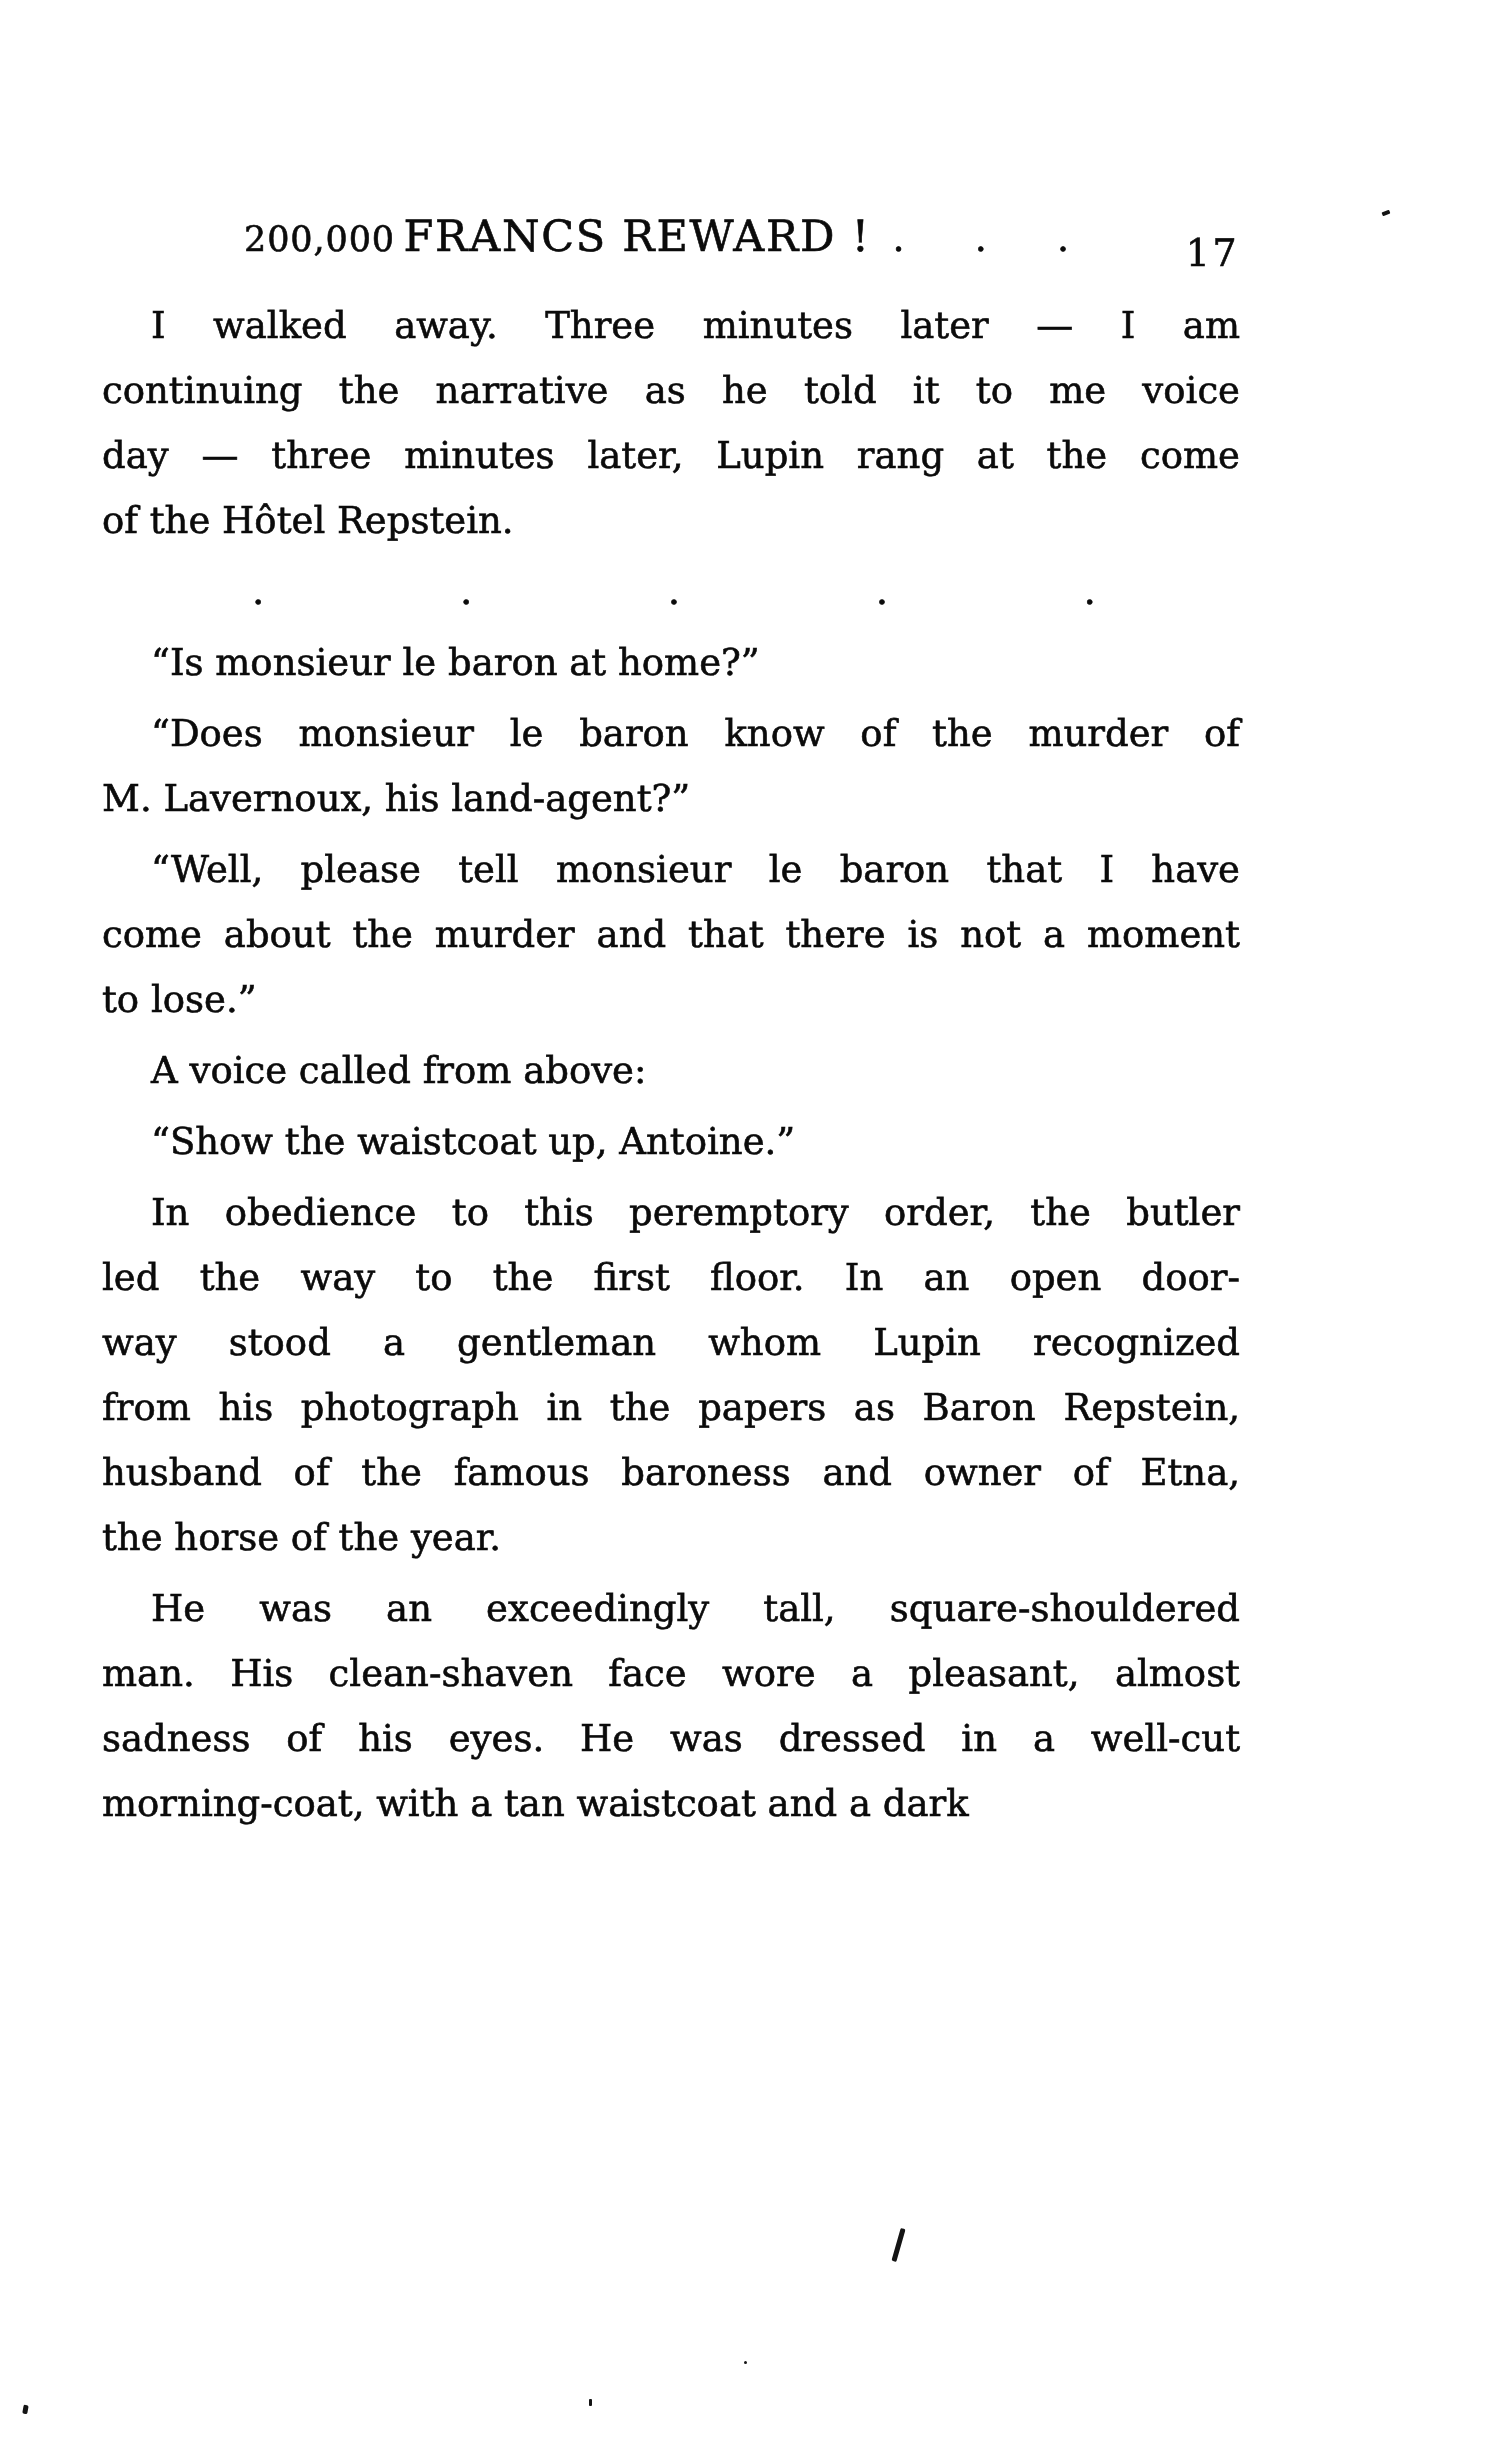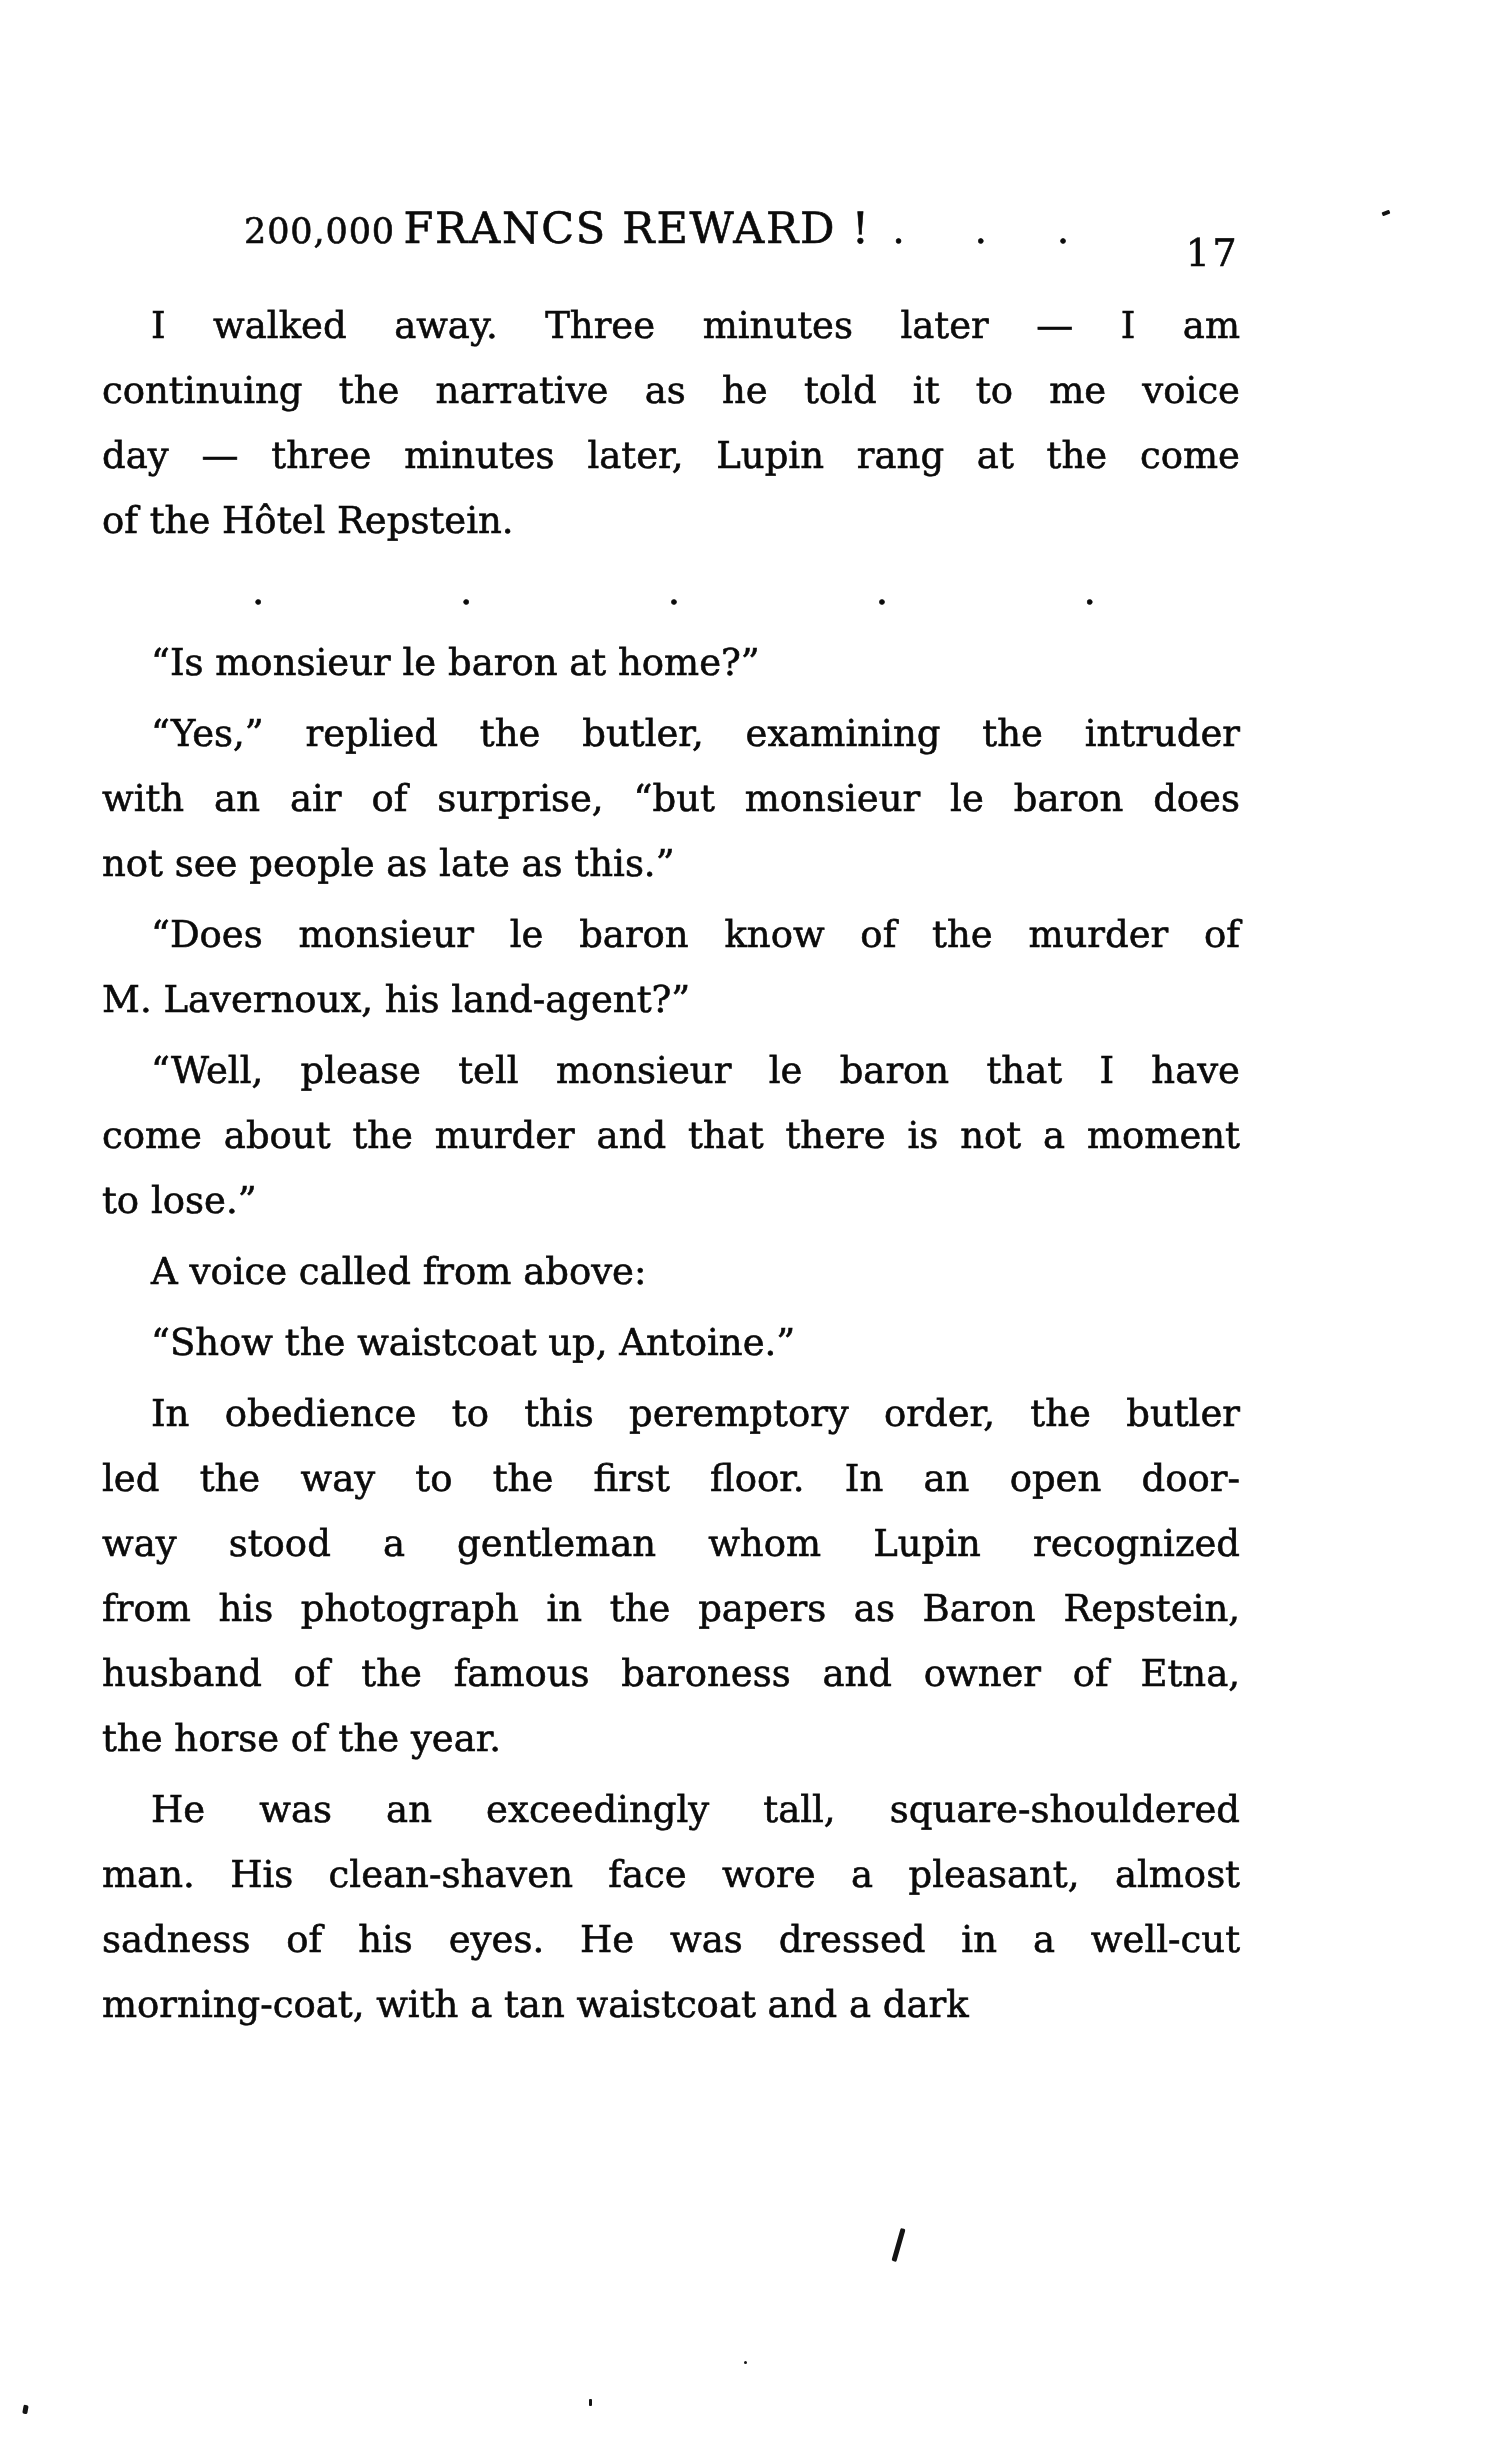--- a/index.html
+++ b/index.html
@@ -34,21 +34,21 @@
     width: 1150px;
     height: 60px;
   }
   .head-title {
     position: absolute;
     left: 0;
     right: 0;
     text-align: center;
     white-space: nowrap;
     font-size: 43px;
-    line-height: 44px;
+    line-height: 60px;
     letter-spacing: 1.7px;
   }
   .head-num {
     font-size: 35px;
     letter-spacing: 0.9px;
   }
   .head-main {
     margin-left: 8.5px;
   }
   .head-dots {
@@ -174,25 +174,20 @@
         <span>.</span>
         <span>.</span>
         <span>.</span>
         <span>.</span>
         <span>.</span>
       </div>
       <p class="para indent">
         <span class="line first last">“Is monsieur le baron at home?”</span>
       </p>
       <p class="para indent">
-        <span class="line first">“Yes,” replied the butler, examining the intruder</span>
-        <span class="line">with an air of surprise, “but monsieur le baron does</span>
-        <span class="line last">not see people as late as this.”</span>
-      </p>
-      <p class="para indent">
         <span class="line first">“Does monsieur le baron know of the murder of</span>
         <span class="line last">M. Lavernoux, his land-agent?”</span>
       </p>
       <p class="para indent">
         <span class="line first">“Well, please tell monsieur le baron that I have</span>
         <span class="line">come about the murder and that there is not a moment</span>
         <span class="line last">to lose.”</span>
       </p>
       <p class="para indent">
         <span class="line first last">A voice called from above:</span>

